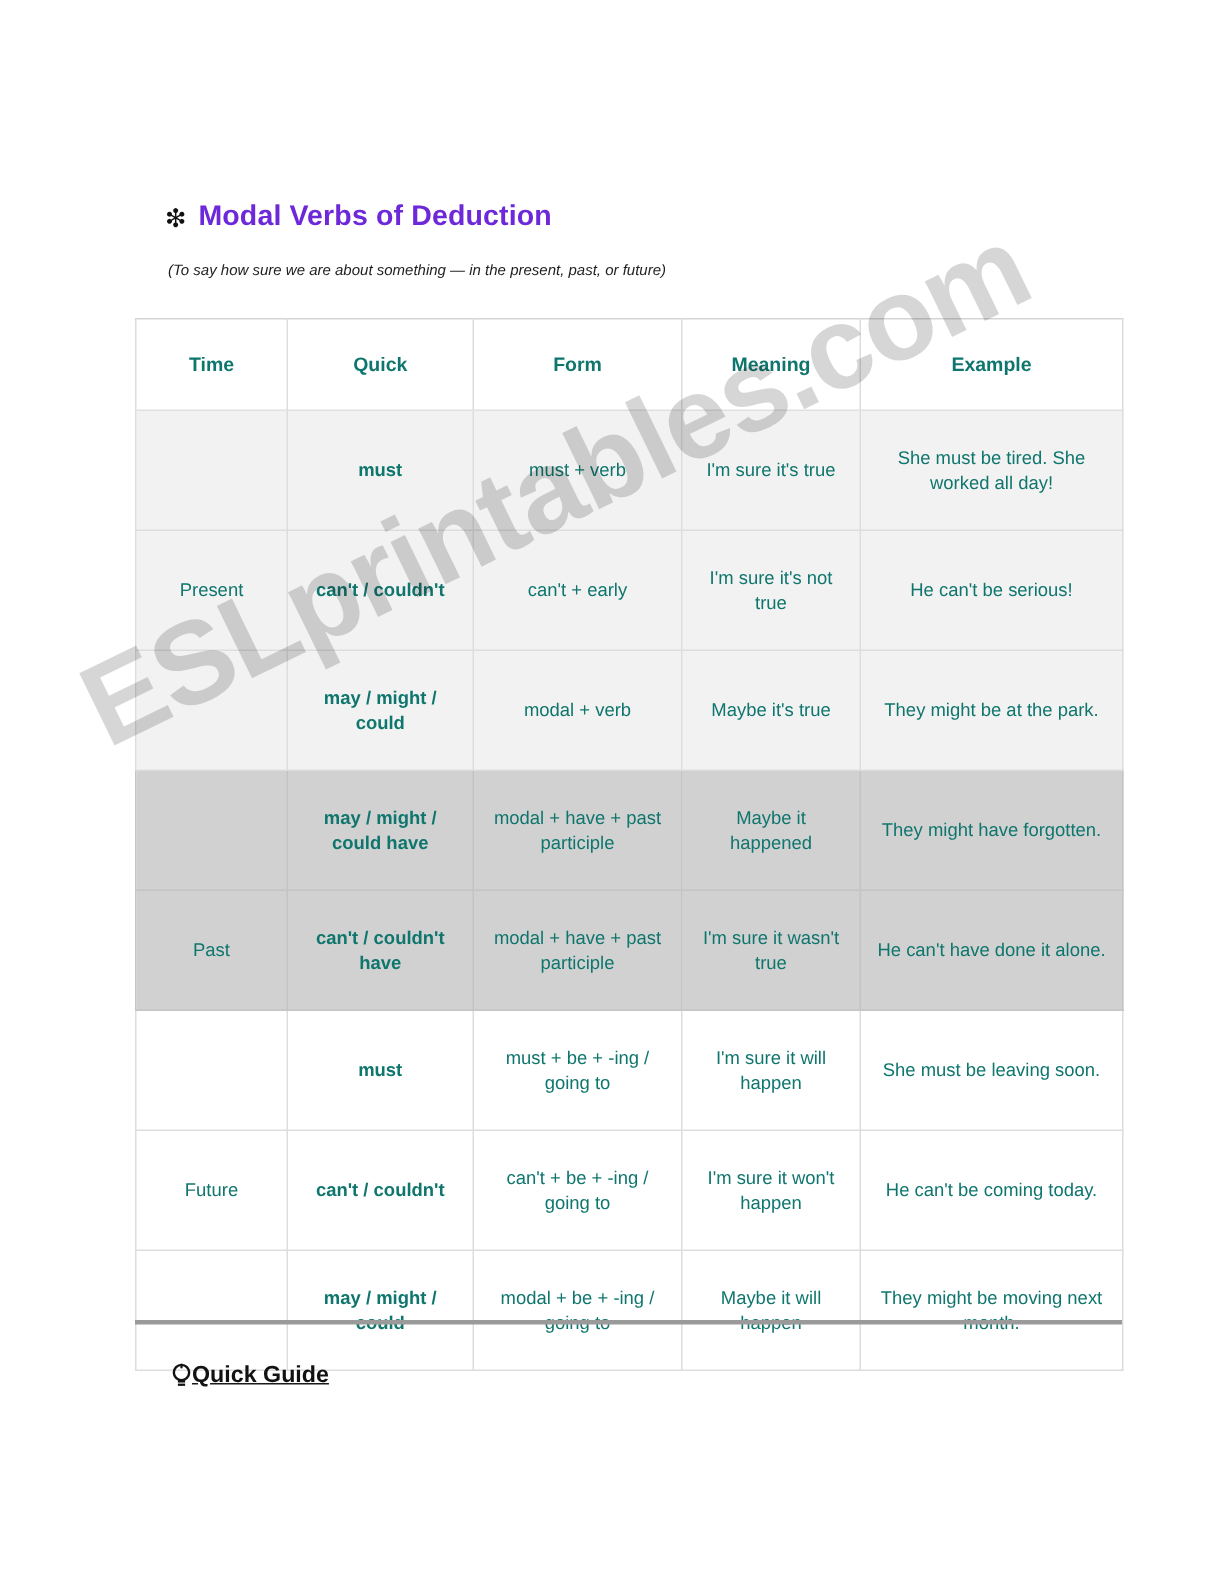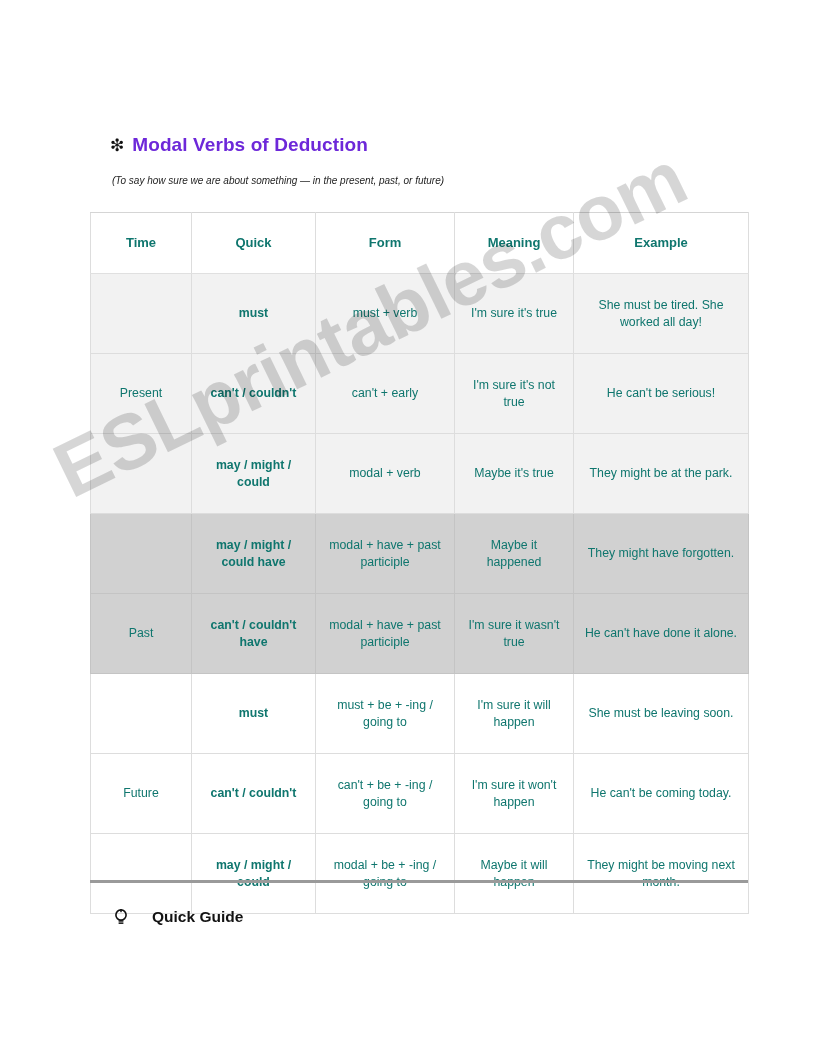--- a/index.html
+++ b/index.html
@@ -125,21 +125,22 @@
     background: #9a9a9a;
   }
 
   
   .quick-row {
     position: absolute;
     left: 114px;
     top: 908px;
     display: flex;
     align-items: center;
-    gap: 24px;
+    gap: 0;
+    text-decoration: underline;
   }
   .bulb-icon {
     width: 14px;
     height: 18px;
     display: inline-block;
     position: relative;
   }
   .quick-text {
     font-size: 15.5px;
     font-weight: bold;

